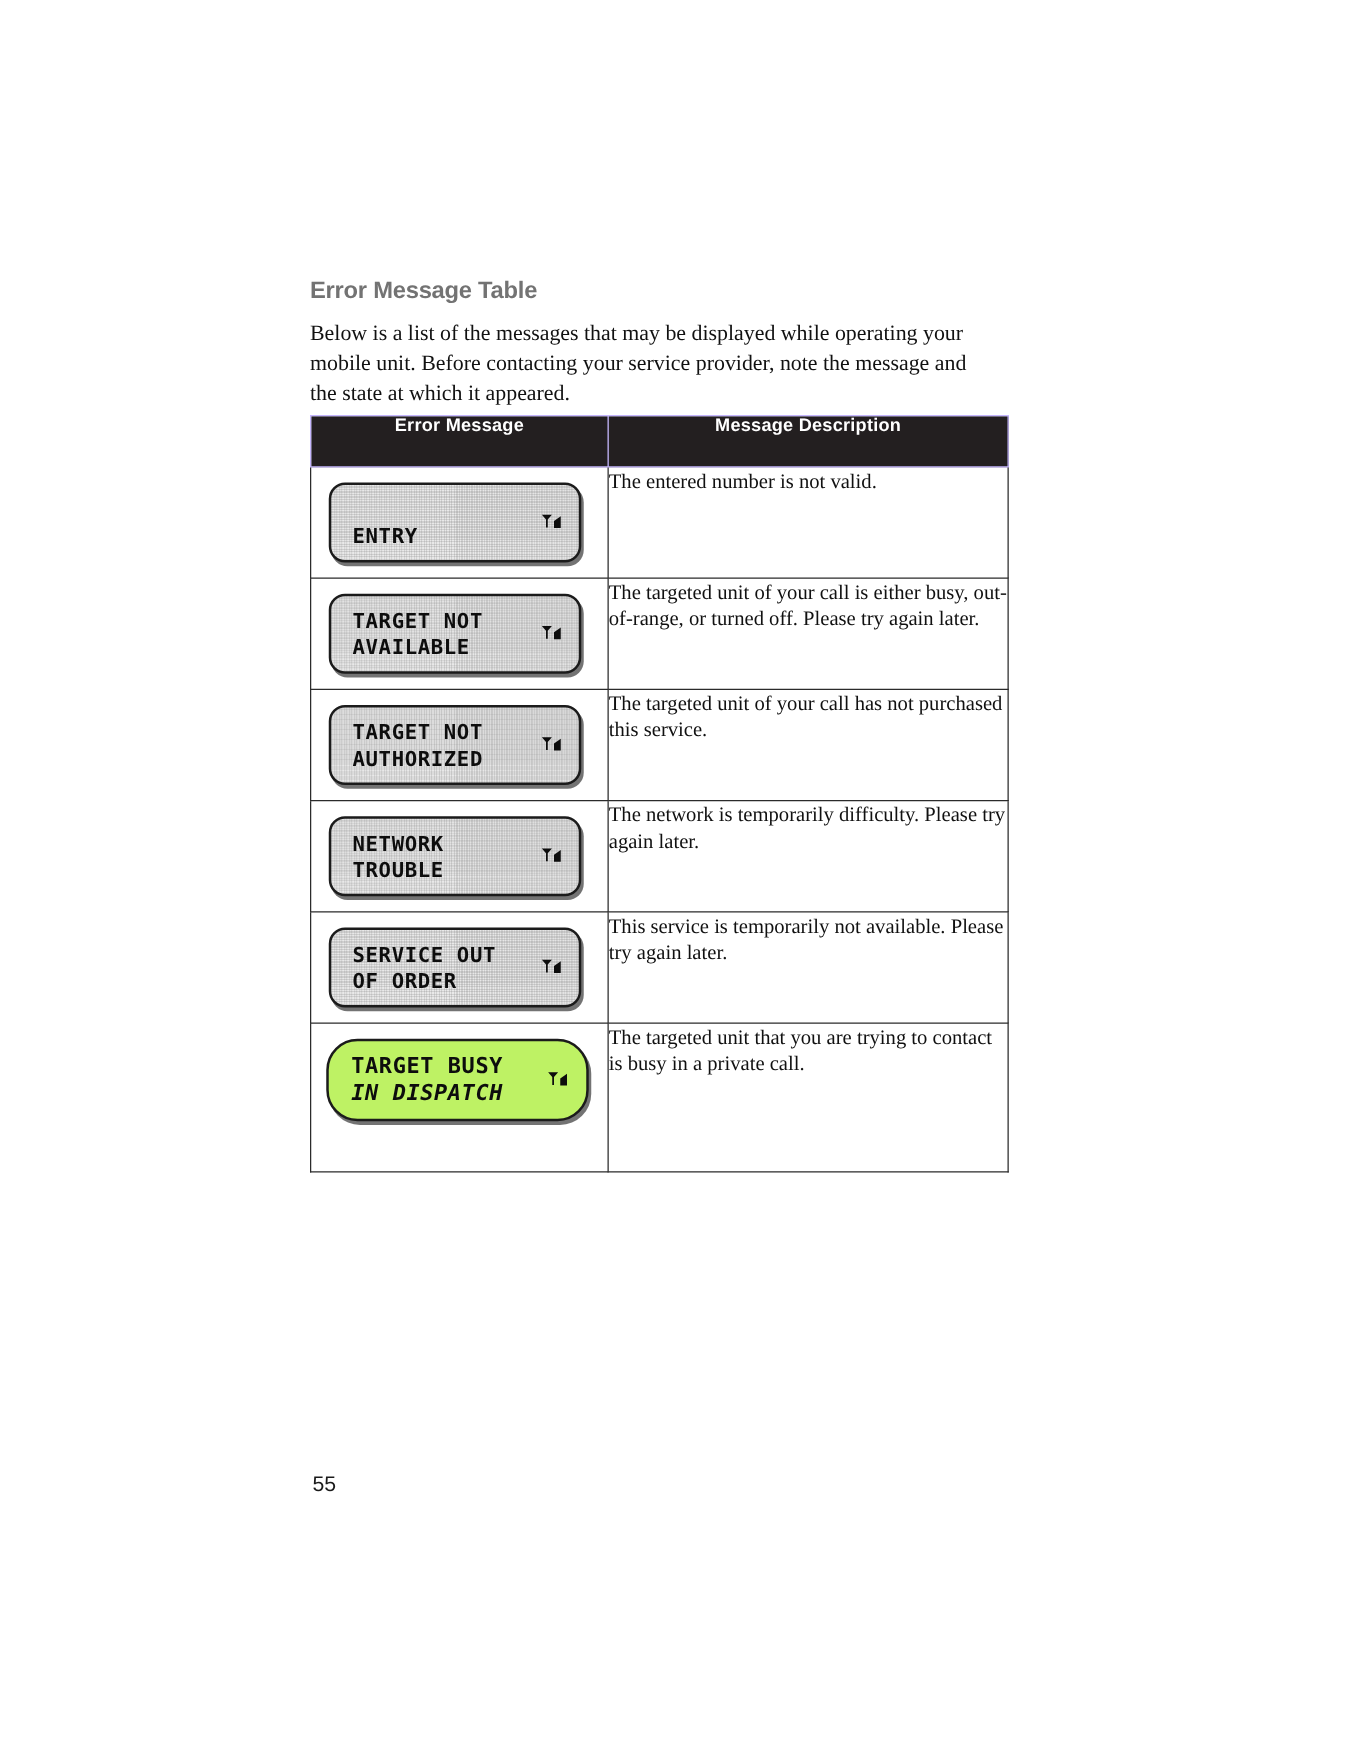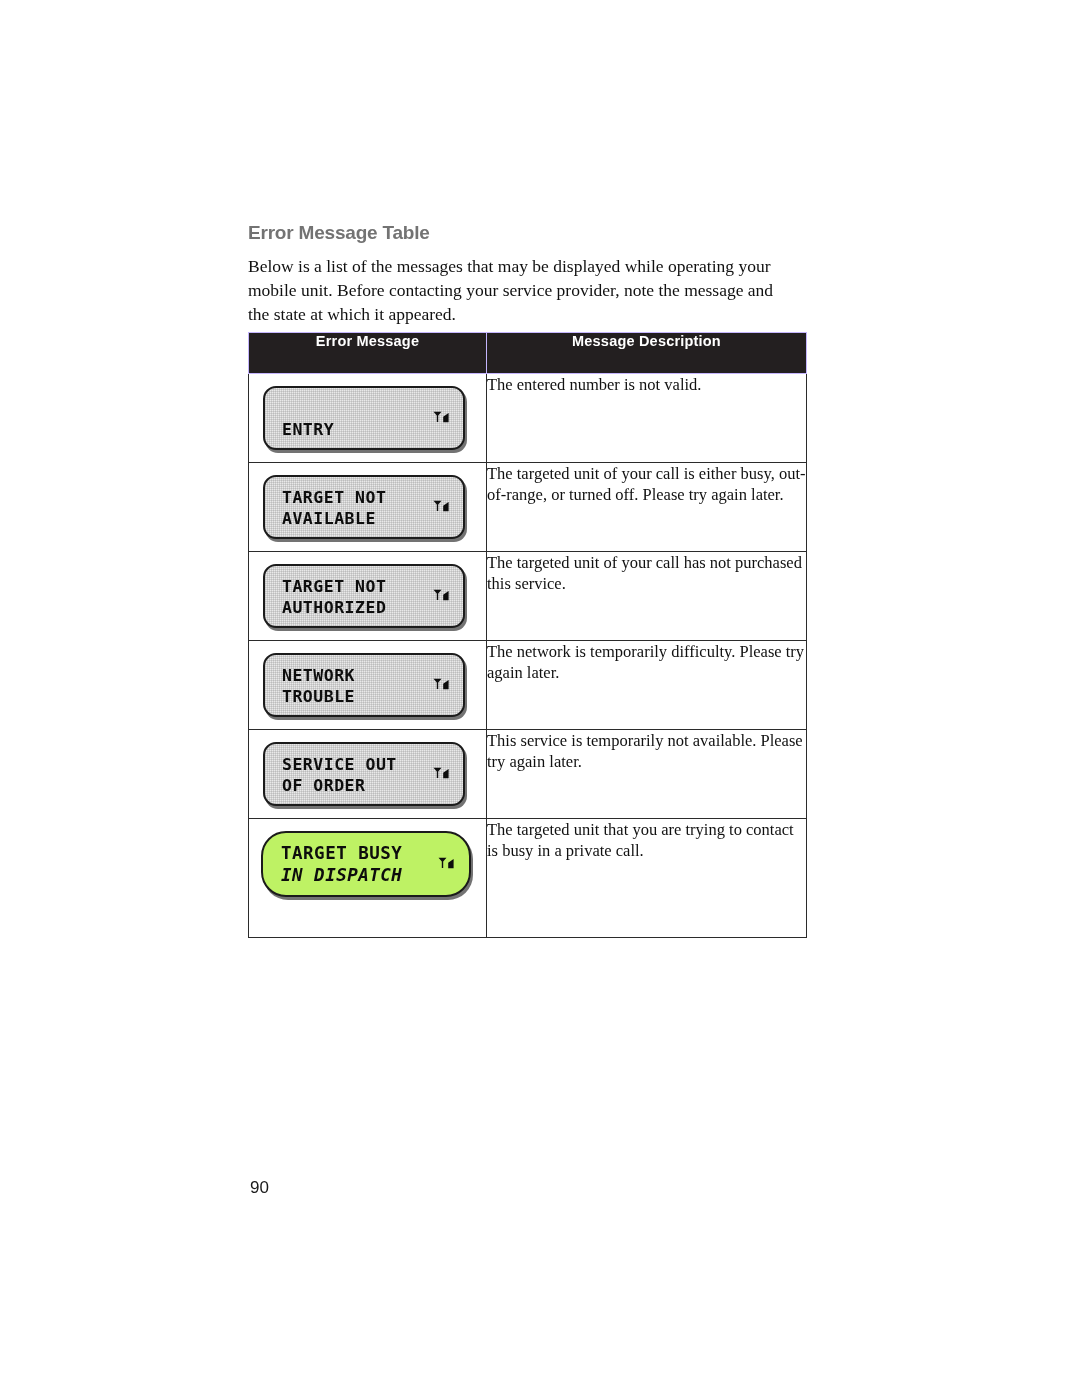--- a/index.html
+++ b/index.html
@@ -285,15 +285,15 @@
               </span>
             </div>
           </div>
         </td>
         <td class="cell-desc">The targeted unit that you are trying to contact is busy in a private call.</td>
       </tr>
 
     </tbody>
   </table>
 
-  <div class="page-number">90</div>
+  <div class="page-number">55</div>
 
 </div>
 
 </body></html>

